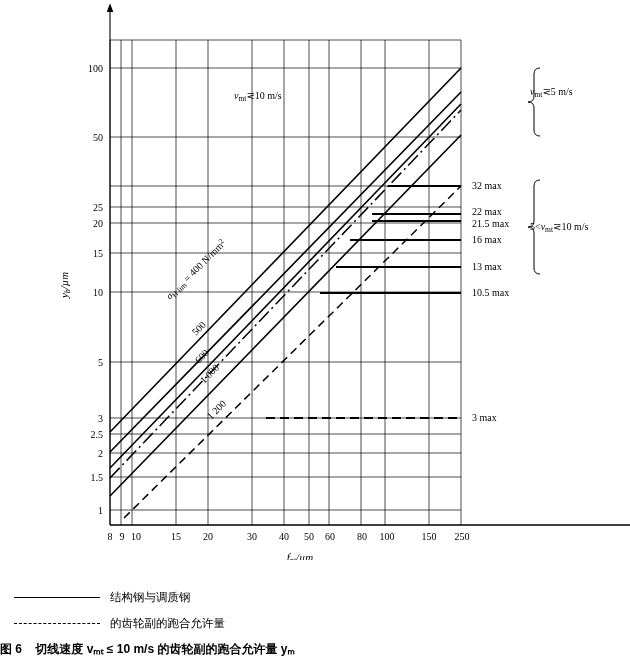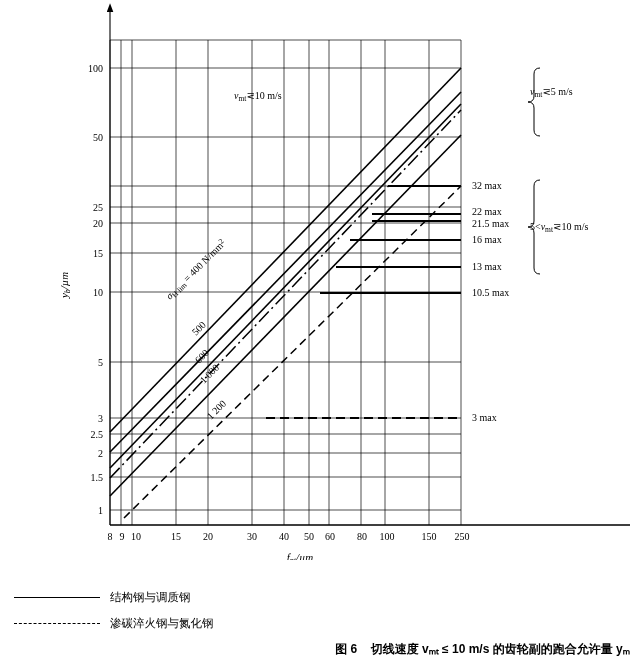--- a/index.html
+++ b/index.html
@@ -37,21 +37,21 @@
   .legend-line{
     width:86px;height:0;border-top:1.4px solid #000;margin-right:10px;
   }
   .legend-line.dashdot{border-top:1.4px dashed #000;}
   .legend-line.dashed{border-top:1.4px dashed #000;}
   .legend-label{
     font-family:"Liberation Sans", sans-serif;
     font-size:11.5px;
   }
   .caption{
-    position:absolute;left:0;top:640px;width:630px;text-align:right;
+    position:absolute;left:0;top:640px;width:630px;text-align:left;
     font-family:"Liberation Sans", sans-serif;
     font-size:12px;font-weight:bold;
   }
 </style>
 </head>
 <body>
 
 <div id="chart-area">
 <svg width="630" height="560" viewBox="0 0 630 560" xmlns="http://www.w3.org/2000/svg">
   <defs>
@@ -205,21 +205,21 @@
 </svg>
 </div>
 
 <div class="legend">
   <div class="legend-row">
     <span class="legend-line"></span>
     <span class="legend-label">结构钢与调质钢</span>
   </div>
   <div class="legend-row">
     <span class="legend-line dashed"></span>
-    <span class="legend-label">渗碳淬火钢与氮化钢</span>
+    <span class="legend-label">的齿轮副的跑合允许量</span>
   </div>
 </div>
 
 <div class="caption">
   <span>图 6</span>
   &nbsp;&nbsp;
   <span>切线速度 vₘₜ ≤ 10 m/s 的齿轮副的跑合允许量 yₘ</span>
 </div>
 
 </body></html>

